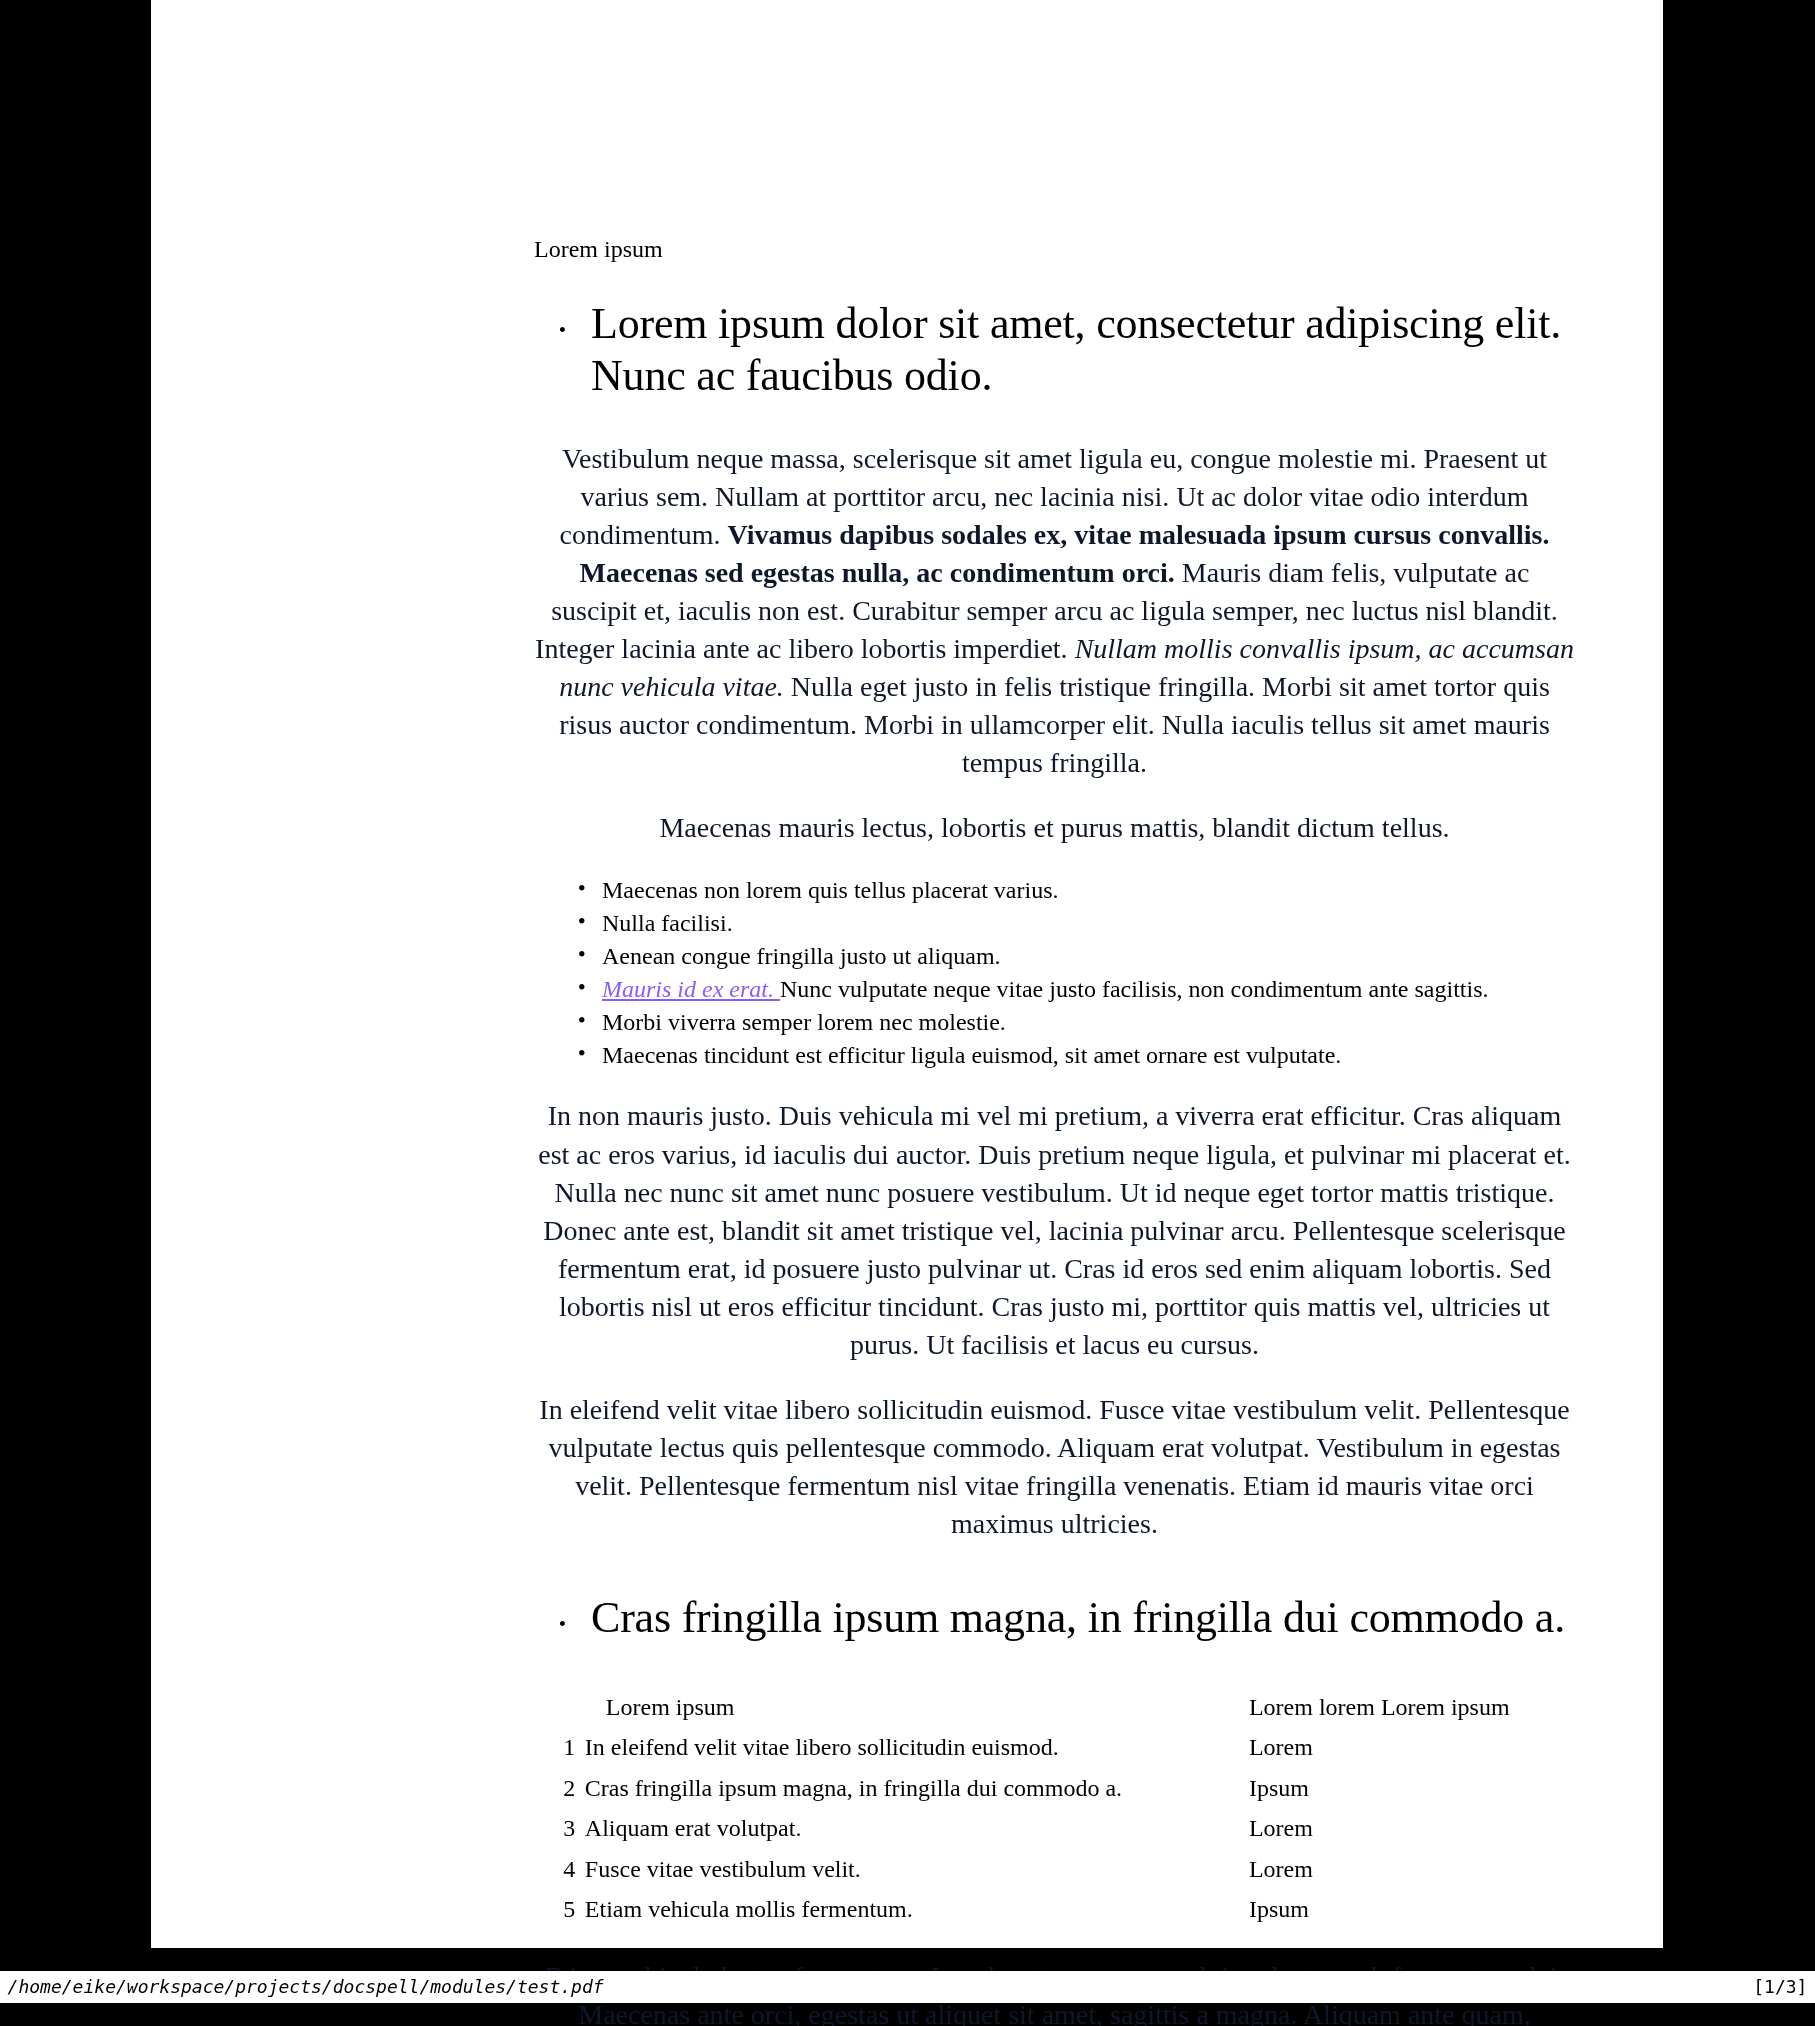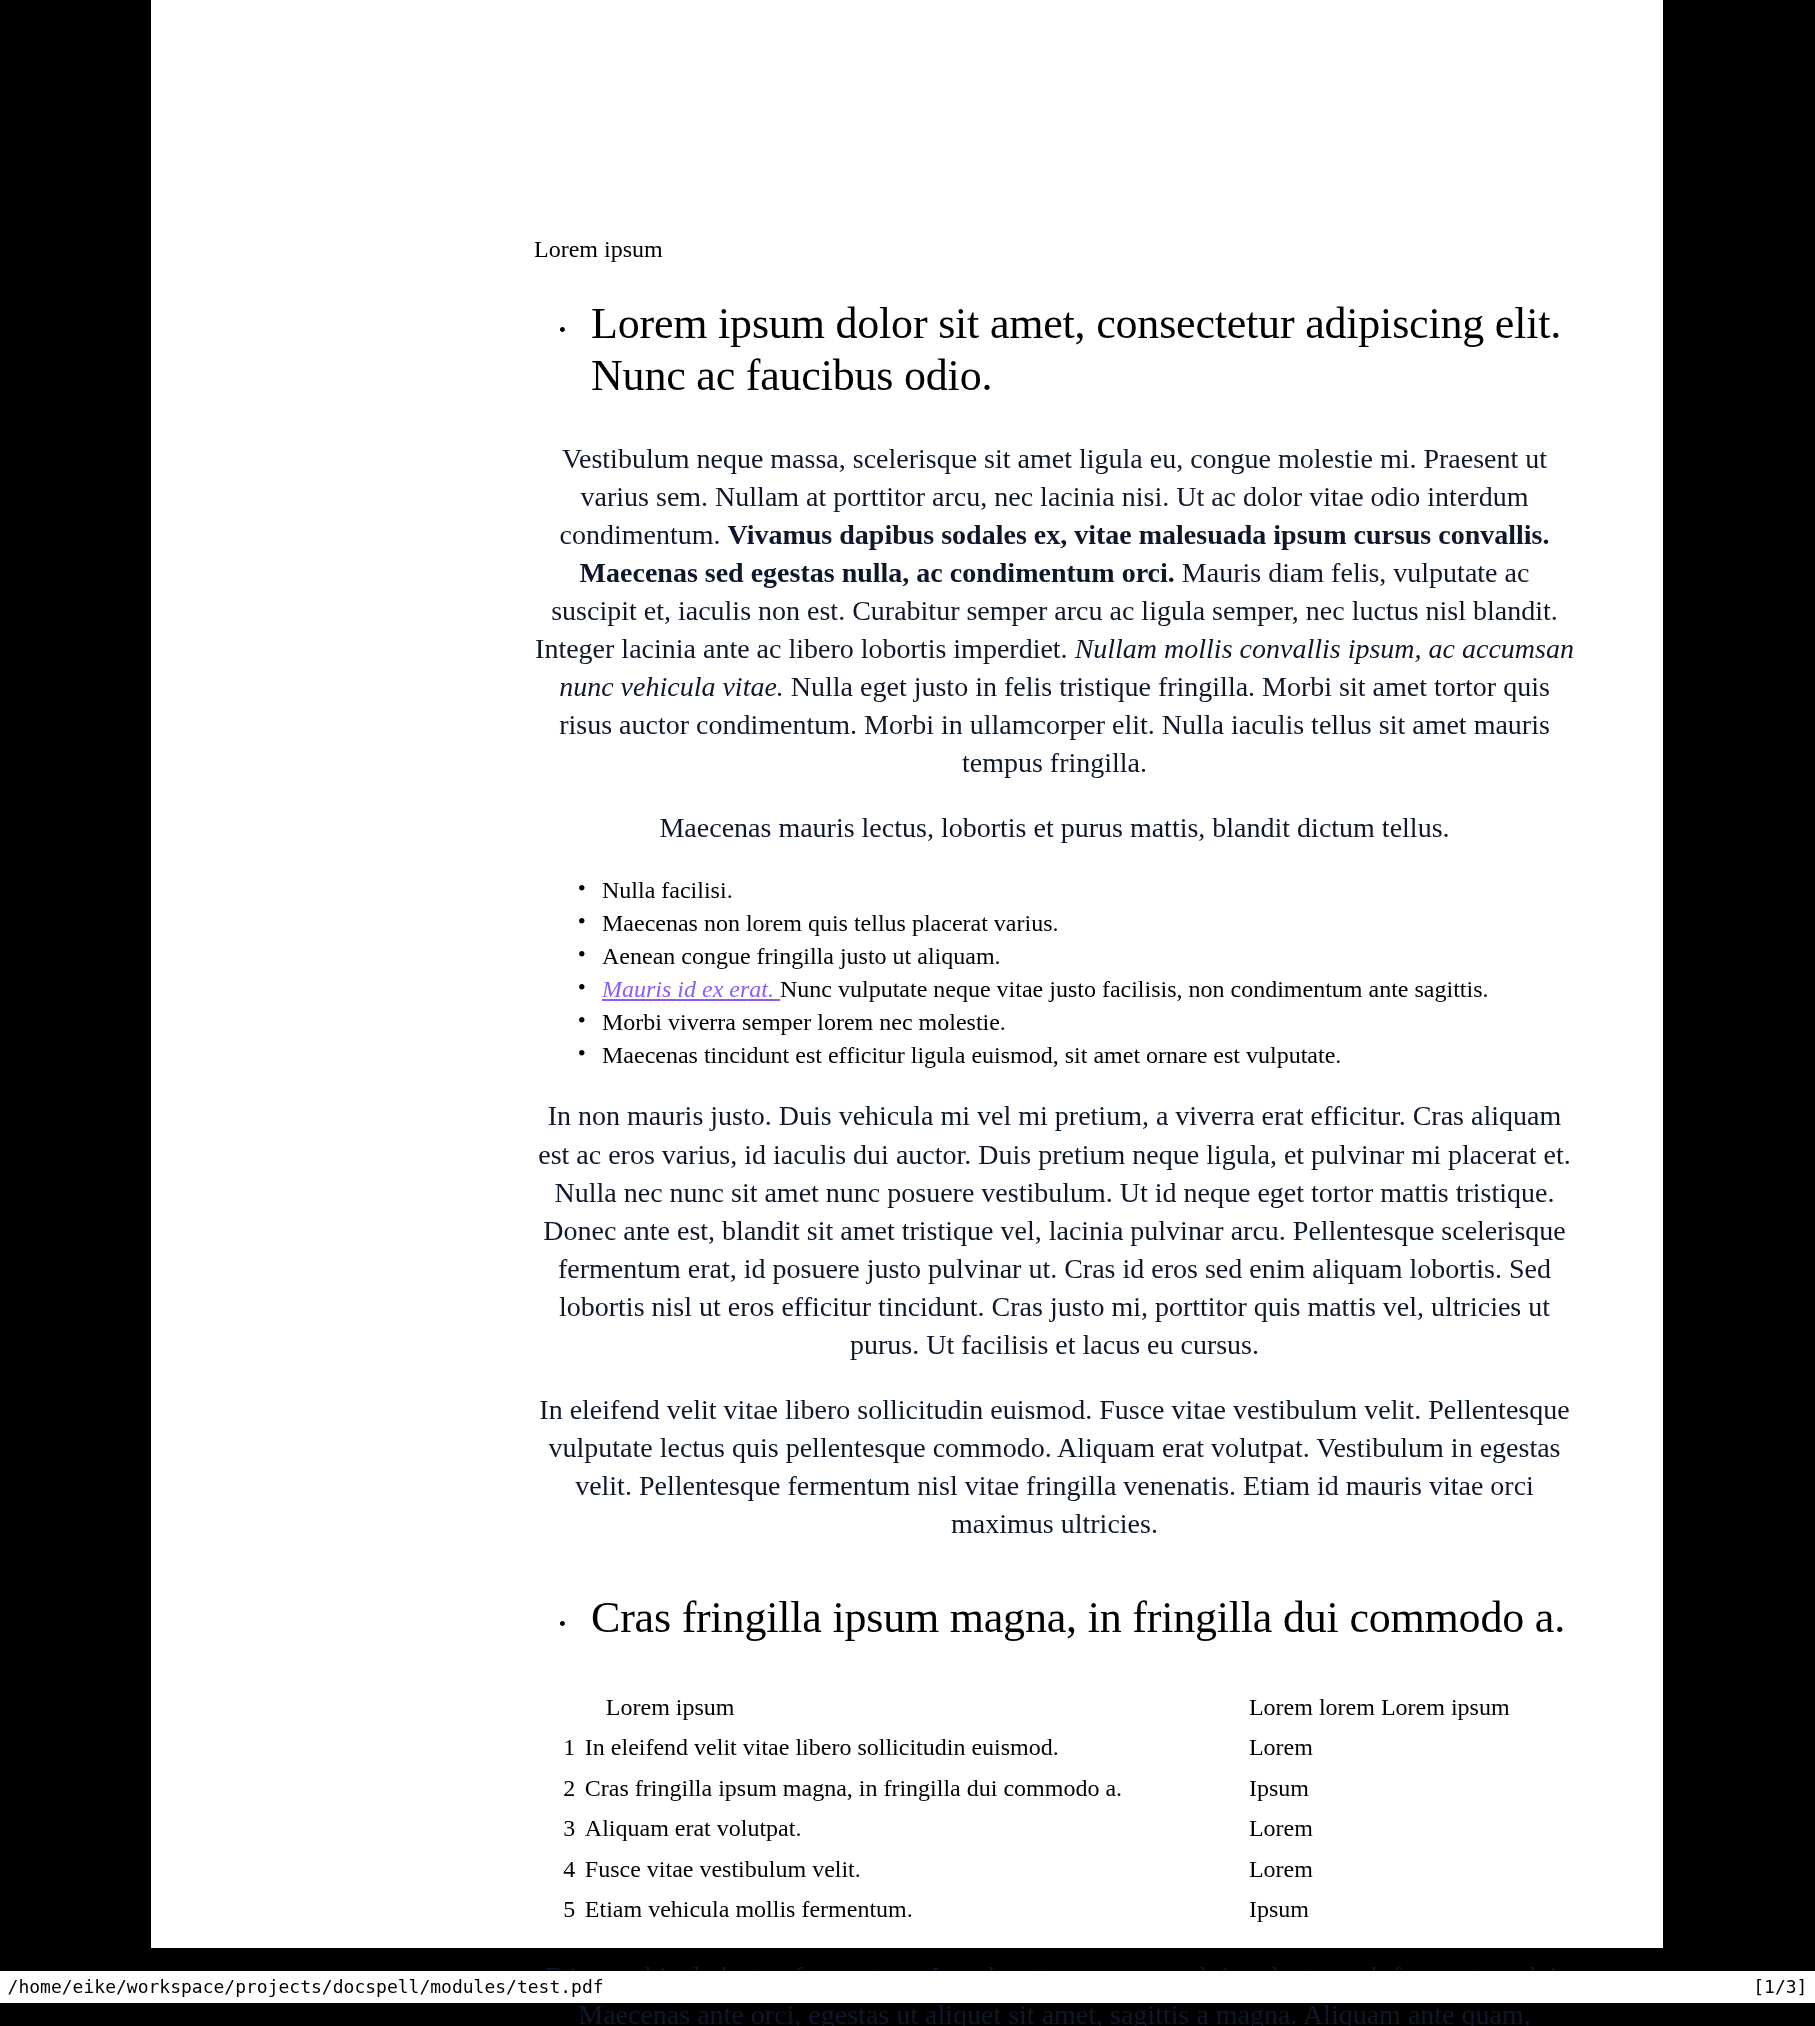--- a/index.html
+++ b/index.html
@@ -148,21 +148,21 @@
     color: #000000;
     font-family: "DejaVu Sans Mono", monospace;
     font-size: 18px;
     line-height: 32px;
     display: flex;
     justify-content: space-between;
     align-items: center;
     padding: 0 7.6px;
     box-sizing: border-box;
   }
-  #statusbar .left  { white-space: nowrap; }
+  #statusbar .left  { white-space: nowrap; font-style: italic; }
   #statusbar .right { white-space: nowrap; }
 </style>
 </head>
 <body>
 
 <div id="viewer">
 
   <div id="page">
     <div id="page-content">
 
@@ -171,22 +171,22 @@
       <div class="h1-block">
         <span class="h1-bullet"></span>
         <h1 class="heading">Lorem ipsum dolor sit amet, consectetur adipiscing elit. Nunc ac faucibus odio.</h1>
       </div>
 
       <p class="body"><span>Vestibulum neque massa, scelerisque sit amet ligula eu, congue molestie mi. Praesent ut varius sem. Nullam at porttitor arcu, nec lacinia nisi. Ut ac dolor vitae odio interdum condimentum. </span><b>Vivamus dapibus sodales ex, vitae malesuada ipsum cursus convallis. Maecenas sed egestas nulla, ac condimentum orci.</b><span> Mauris diam felis, vulputate ac suscipit et, iaculis non est. Curabitur semper arcu ac ligula semper, nec luctus nisl blandit. Integer lacinia ante ac libero lobortis imperdiet. </span><i>Nullam mollis convallis ipsum, ac accumsan nunc vehicula vitae.</i><span> Nulla eget justo in felis tristique fringilla. Morbi sit amet tortor quis risus auctor condimentum. Morbi in ullamcorper elit. Nulla iaculis tellus sit amet mauris tempus fringilla.</span></p>
 
       <p class="body">Maecenas mauris lectus, lobortis et purus mattis, blandit dictum tellus.</p>
 
       <ul class="bullets">
+        <li><span>Maecenas non lorem quis tellus placerat varius.</span></li>
         <li><span>Nulla facilisi.</span></li>
-        <li><span>Maecenas non lorem quis tellus placerat varius.</span></li>
         <li><span>Aenean congue fringilla justo ut aliquam.</span></li>
         <li><a class="doclink" href="#">Mauris id ex erat. </a><span>Nunc vulputate neque vitae justo facilisis, non condimentum ante sagittis.</span></li>
         <li><span>Morbi viverra semper lorem nec molestie.</span></li>
         <li><span>Maecenas tincidunt est efficitur ligula euismod, sit amet ornare est vulputate.</span></li>
       </ul>
 
       <p class="body">In non mauris justo. Duis vehicula mi vel mi pretium, a viverra erat efficitur. Cras aliquam est ac eros varius, id iaculis dui auctor. Duis pretium neque ligula, et pulvinar mi placerat et. Nulla nec nunc sit amet nunc posuere vestibulum. Ut id neque eget tortor mattis tristique. Donec ante est, blandit sit amet tristique vel, lacinia pulvinar arcu. Pellentesque scelerisque fermentum erat, id posuere justo pulvinar ut. Cras id eros sed enim aliquam lobortis. Sed lobortis nisl ut eros efficitur tincidunt. Cras justo mi, porttitor quis mattis vel, ultricies ut purus. Ut facilisis et lacus eu cursus.</p>
 
       <p class="body">In eleifend velit vitae libero sollicitudin euismod. Fusce vitae vestibulum velit. Pellentesque vulputate lectus quis pellentesque commodo. Aliquam erat volutpat. Vestibulum in egestas velit. Pellentesque fermentum nisl vitae fringilla venenatis. Etiam id mauris vitae orci maximus ultricies.</p>
 

